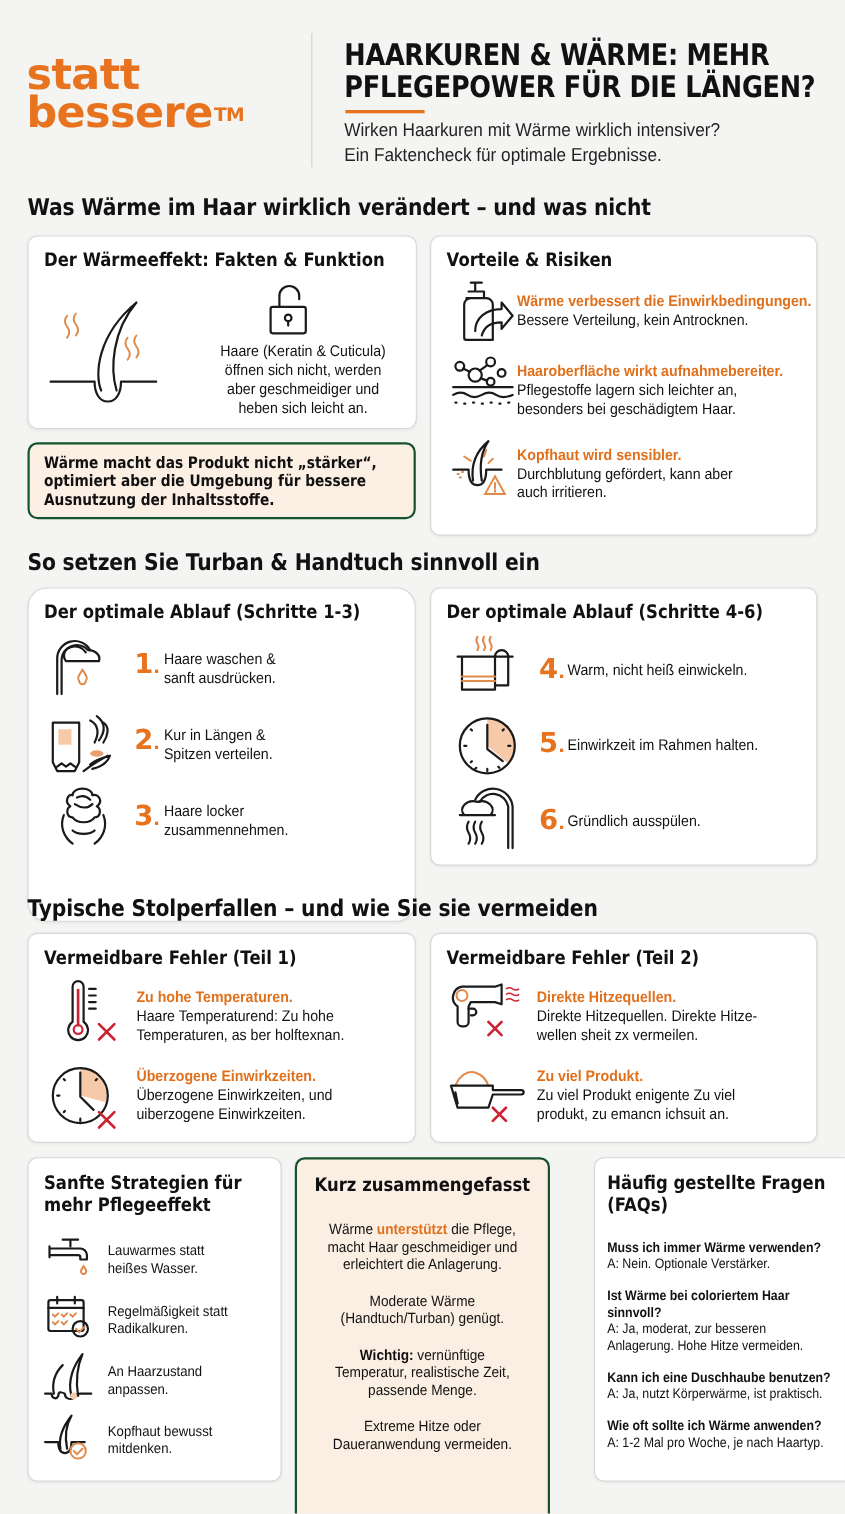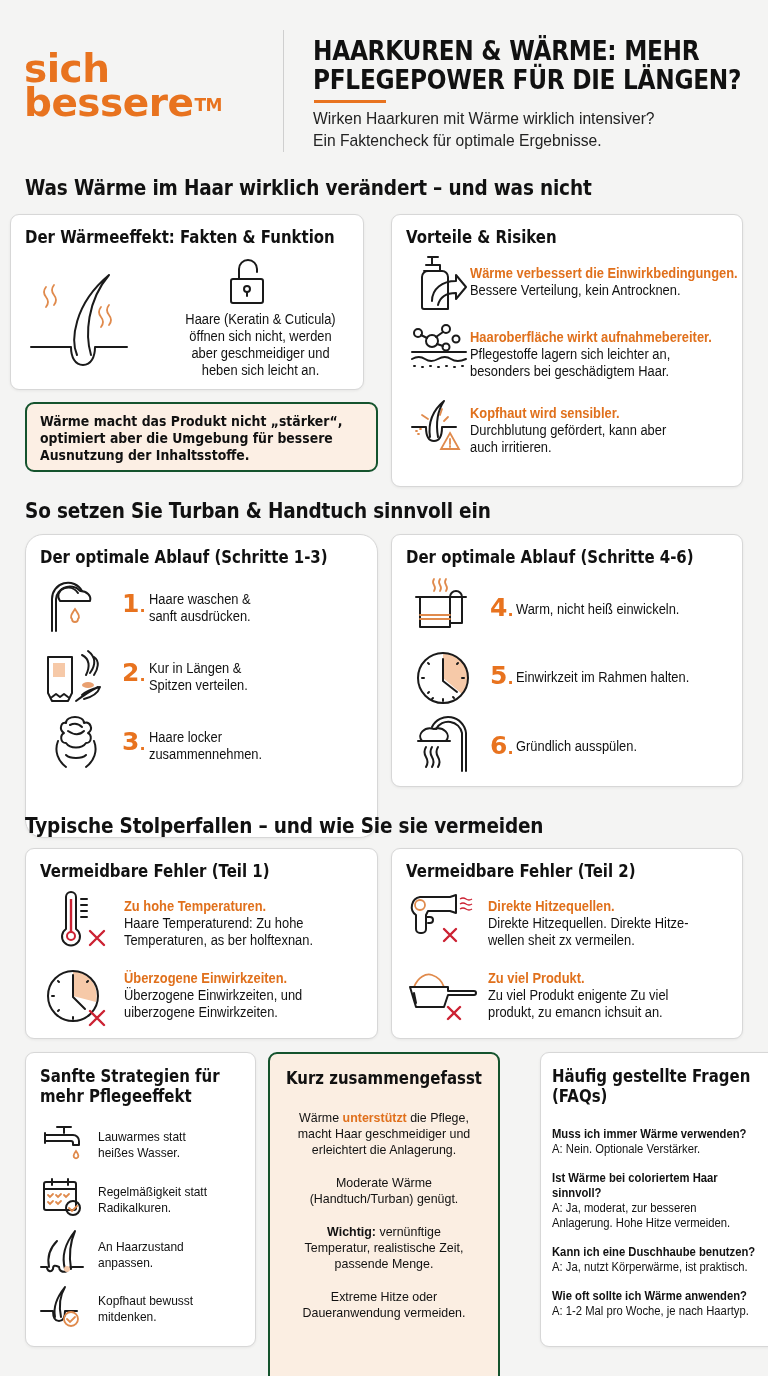--- a/index.html
+++ b/index.html
@@ -38,37 +38,37 @@
   .small { font-size: 13px; line-height: 16px; }
   svg { position: absolute; overflow: visible; }
   .ic { stroke: #1a1a1a; fill: none; stroke-width: 2; stroke-linecap: round; stroke-linejoin: round; }
   .io { stroke: #e08a4c; fill: none; stroke-width: 1.8; stroke-linecap: round; }
   .ix { stroke: #cc2233; stroke-width: 2.4; stroke-linecap: round; }
 </style>
 </head>
 <body>
 
 <div class="abs logo">
-  <div>sich</div>
+  <div>statt</div>
   <div><span>bessere</span><span class="tm">TM</span></div>
 </div>
 <div class="abs vdiv"></div>
 <div class="abs main-title">
   <div>HAARKUREN &amp; WÄRME: MEHR</div>
   <div>PFLEGEPOWER FÜR DIE LÄNGEN?</div>
 </div>
 <div class="abs title-rule"></div>
 <div class="abs subtitle">
   <div>Wirken Haarkuren mit Wärme wirklich intensiver?</div>
   <div>Ein Faktencheck für optimale Ergebnisse.</div>
 </div>
 
 <div class="abs section-title" style="top:176px;">Was Wärme im Haar wirklich verändert – und was nicht</div>
 
-<div class="abs card" style="left:10px; top:214px; width:354px; height:176px;">
+<div class="abs card" style="left:25px; top:214px; width:354px; height:176px;">
   <div class="card-title" style="left:14px; top:12px;">Der Wärmeeffekt: Fakten &amp; Funktion</div>
   <svg style="left:18px; top:50px;" width="100" height="100" viewBox="0 0 100 100">
     <path class="io" d="M17 22 q-4 5 0 10 q4 5 0 10 M25 20 q-4 5 0 10 q4 5 0 10"></path>
     <path class="io" d="M72 42 q-4 5 0 10 q4 5 0 10 M80 40 q-4 5 0 10 q4 5 0 10"></path>
     <path class="ic" d="M2 82 H42 C42 92 46 100 54 100 C62 100 66 92 66 82 H98"></path>
     <path class="ic" d="M48 90 C42 76 44 40 80 10 C58 36 56 70 62 90"></path>
   </svg>
   <svg style="left:218px; top:42px;" width="36" height="48" viewBox="0 0 36 48">
     <path class="ic" d="M10 22 V12 a9 9 0 0 1 18 0 v3"></path>
     <rect class="ic" x="2" y="22" width="32" height="24" rx="2"></rect>

